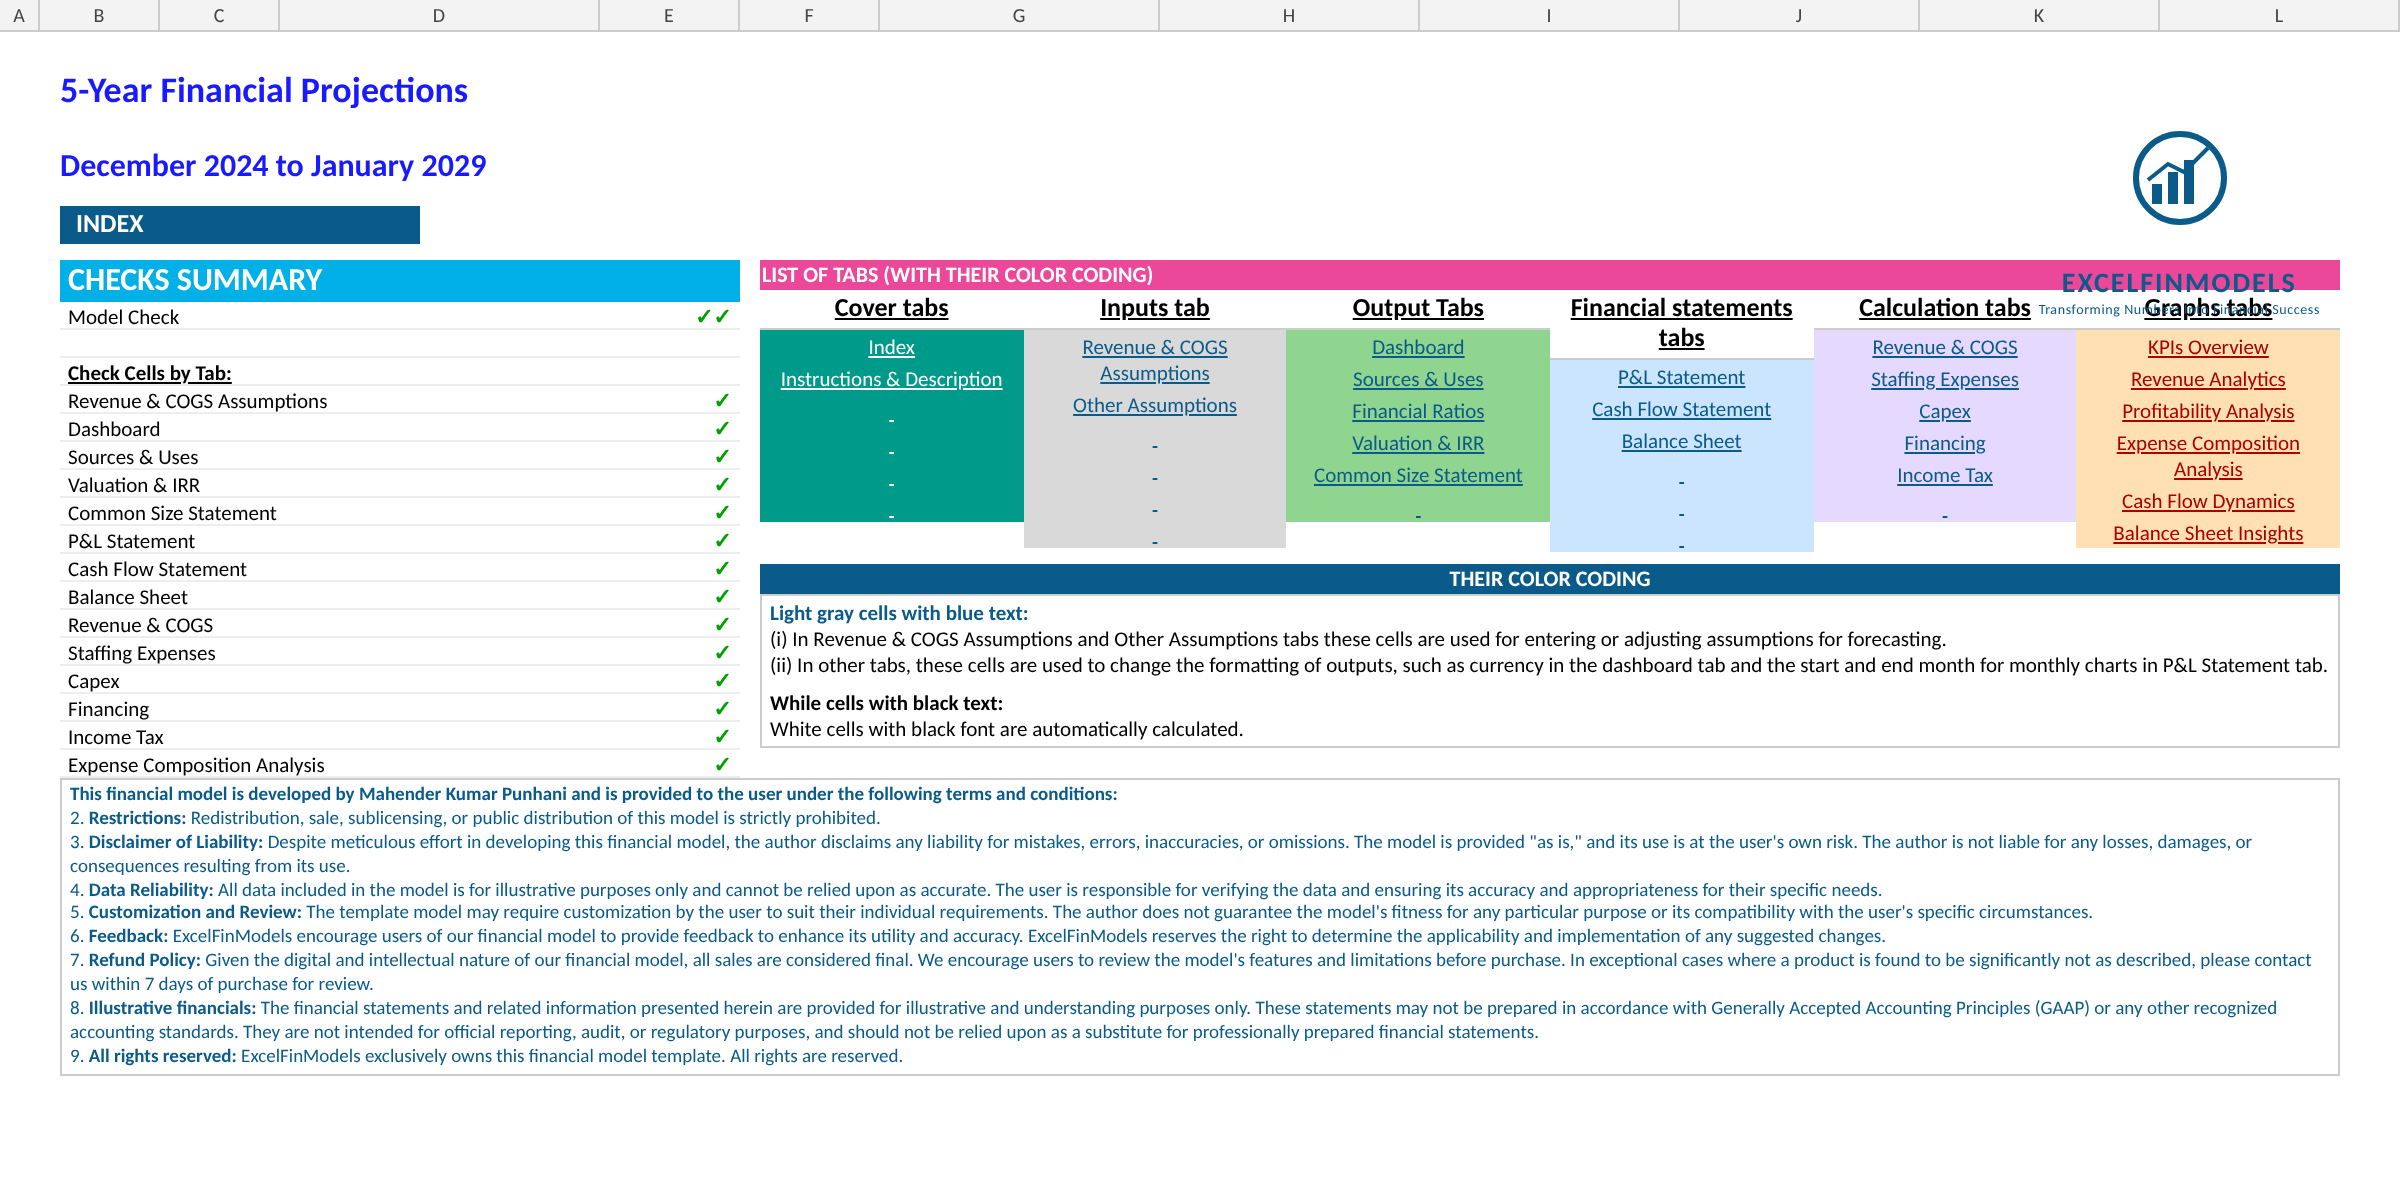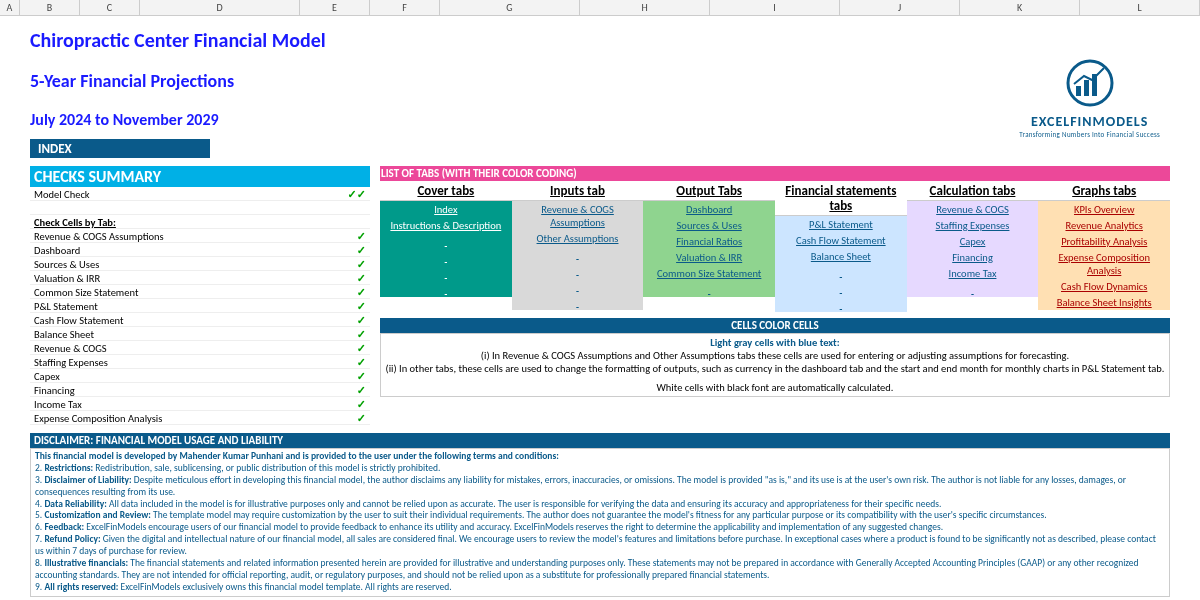--- a/index.html
+++ b/index.html
@@ -4,21 +4,21 @@
 <style>
   * { box-sizing: border-box; margin: 0; padding: 0; }
   body { font-family: Calibri, Arial, sans-serif; background: #fff; font-size: 11px; width: 1200px; }
   .col-headers { display: flex; height: 16px; background: #f3f3f3; border-bottom: 1px solid #ccc; }
   .col-h { border-right: 1px solid #ccc; text-align: center; font-size: 10px; color: #444; flex: 0 0 auto; line-height: 16px; }
   .sheet { padding: 0 30px 10px 30px; }
   .title1 { color: #1a1aff; font-size: 20px; font-weight: bold; margin-top: 12px; }
   .title2 { color: #1a1aff; font-size: 18px; font-weight: bold; margin-top: 18px; }
   .title3 { color: #1a1aff; font-size: 16px; font-weight: bold; margin-top: 18px; }
   .logo-wrap { position: absolute; right: 40px; top: 30px; text-align: center; }
-  .logo-brand { color: #0a5a8a; font-weight: bold; font-size: 14px; letter-spacing: 1px; margin-top: 2px; }
+  .logo-brand { color: #0a5a8a; font-weight: bold; font-size: 14px; letter-spacing: 1px; margin-top: 16px; }
   .logo-tag { color: #0a5a8a; font-size: 7px; letter-spacing: 0.3px; }
   .index-bar { background: #0a5a8a; color: #fff; font-weight: bold; padding: 2px 8px; margin-top: 10px; display: inline-block; width: 180px; font-size: 13px; }
   .two-col { display: flex; gap: 10px; margin-top: 8px; }
   .left-col { width: 340px; }
   .right-col { flex: 1; }
   .checks-hdr { background: #00b0e6; color: #fff; font-weight: bold; padding: 1px 4px; font-size: 16px; }
   .check-row { display: flex; justify-content: space-between; border-bottom: 1px solid #eee; padding: 1px 4px; height: 14px; line-height: 13px; }
   .check-row .name { font-size: 10.5px; }
   .check-row .bold { font-weight: bold; text-decoration: underline; }
   .ticks { color: #00a000; font-weight: bold; font-size: 11px; }
@@ -27,21 +27,21 @@
   .tabs-colh { text-align: center; font-weight: bold; font-size: 13px; text-decoration: underline; padding: 2px; border-bottom: 1px solid #ccc; }
   .tabs-col { flex: 1; display: flex; flex-direction: column; }
   .tabs-cell { text-align: center; font-size: 10.5px; padding: 1.5px 2px; text-decoration: underline; }
   .c-cover { background: #009a8a; color: #fff; }
   .c-input { background: #d9d9d9; color: #0a5a8a; }
   .c-output { background: #8fd48f; color: #0a5a8a; }
   .c-fin { background: #cce5ff; color: #0a5a8a; }
   .c-calc { background: #e6d9ff; color: #0a5a8a; }
   .c-graph { background: #ffe0b3; color: #aa0000; }
   .cells-coding-hdr { background: #0a5a8a; color: #fff; font-weight: bold; text-align: center; padding: 1px; font-size: 11px; margin-top: 6px; }
-  .cc-box { border: 1px solid #ccc; padding: 2px 4px; font-size: 10.5px; text-align: center; }
+  .cc-box { border: 1px solid #ccc; padding: 2px 4px; font-size: 10.5px; }
   .cc-blue { color: #0a5a8a; font-weight: bold; }
   .cc-black { color: #000; font-weight: bold; }
   .disc-hdr { background: #0a5a8a; color: #fff; font-weight: bold; padding: 1px 4px; margin-top: 8px; font-size: 11px; }
   .disc-body { border: 1px solid #ccc; padding: 2px 4px; font-size: 9.5px; color: #0a5a8a; line-height: 1.25; }
   .disc-intro { font-weight: bold; }
   .disc-item .lbl { font-weight: bold; }
 </style>
 </head>
 <body>
 
@@ -54,23 +54,22 @@
     <div class="col-h" style="width: 70px;">F</div>
     <div class="col-h" style="width: 140px;">G</div>
     <div class="col-h" style="width: 130px;">H</div>
     <div class="col-h" style="width: 130px;">I</div>
     <div class="col-h" style="width: 120px;">J</div>
     <div class="col-h" style="width: 120px;">K</div>
     <div class="col-h" style="width: 120px;">L</div>
   </div>
 
 <div class="sheet" style="position:relative">
-  <div class="title1">Chiropractic Center Financial Model</div>
   <div class="title2">5-Year Financial Projections</div>
-  <div class="title3">July 2024 to November 2029</div>
+  <div class="title3">December 2024 to January 2029</div>
 
   <div class="logo-wrap">
     <svg width="60" height="50" viewBox="0 0 60 50">
       <circle cx="30" cy="25" r="22" fill="none" stroke="#0a5a8a" stroke-width="3"></circle>
       <rect x="16" y="28" width="5" height="10" fill="#0a5a8a"></rect>
       <rect x="24" y="22" width="5" height="16" fill="#0a5a8a"></rect>
       <rect x="32" y="16" width="5" height="22" fill="#0a5a8a"></rect>
       <path d="M14 26 L24 18 L32 22 L44 10" stroke="#0a5a8a" stroke-width="2" fill="none"></path>
     </svg>
     <div class="logo-brand">EXCELFINMODELS</div>
@@ -205,32 +204,32 @@
             <div class="tabs-colh">Graphs tabs</div>
             <div class="tabs-cell c-graph">KPIs Overview</div>
             <div class="tabs-cell c-graph">Revenue Analytics</div>
             <div class="tabs-cell c-graph">Profitability Analysis</div>
             <div class="tabs-cell c-graph">Expense Composition Analysis</div>
             <div class="tabs-cell c-graph">Cash Flow Dynamics</div>
             <div class="tabs-cell c-graph">Balance Sheet Insights</div>
           </div>
         </div>
 
-      <div class="cells-coding-hdr">CELLS COLOR CELLS</div>
+      <div class="cells-coding-hdr">THEIR COLOR CODING</div>
       <div class="cc-box">
         <div><span class="cc-blue">Light gray cells with blue text:</span></div>
         <div>(i) In Revenue &amp; COGS Assumptions and Other Assumptions tabs these cells are used for entering or adjusting assumptions for forecasting.</div>
         <div>(ii) In other tabs, these cells are used to change the formatting of outputs, such as currency in the dashboard tab and the start and end month for monthly charts in P&amp;L Statement tab.</div>
         <div style="height:6px"></div>
+        <div><span class="cc-black">While cells with black text:</span></div>
         <div>White cells with black font are automatically calculated.</div>
       </div>
     </div>
   </div>
 
-  <div class="disc-hdr">DISCLAIMER: FINANCIAL MODEL USAGE AND LIABILITY</div>
   <div class="disc-body">
     <div class="disc-intro">This financial model  is developed by Mahender Kumar Punhani and is provided to the user under the following terms and conditions:</div>
     <div id="disc-items">
         <div class="disc-item">2. <span class="lbl">Restrictions:</span><span> Redistribution, sale, sublicensing, or public distribution of this model is strictly prohibited.</span></div>
         <div class="disc-item">3. <span class="lbl">Disclaimer of Liability:</span><span> Despite meticulous effort in developing this financial model, the author disclaims any liability for mistakes, errors, inaccuracies, or omissions. The model is provided "as is," and its use is at the user's own risk. The author is  not liable for any  losses, damages, or consequences resulting from its use.</span></div>
         <div class="disc-item">4. <span class="lbl">Data Reliability:</span><span> All data included in the model is for illustrative purposes only and cannot be relied upon as accurate. The user is  responsible for verifying the data and ensuring its accuracy and appropriateness for their specific needs.</span></div>
         <div class="disc-item">5. <span class="lbl">Customization and Review:</span><span> The template model may require customization by the user to suit their individual requirements. The author does not guarantee the model's fitness for any  particular purpose or its compatibility with the user's specific circumstances.</span></div>
         <div class="disc-item">6. <span class="lbl">Feedback:</span><span> ExcelFinModels encourage users of our financial model to provide feedback to enhance its utility and accuracy. ExcelFinModels reserves the right to determine the applicability and implementation of any suggested changes.</span></div>
         <div class="disc-item">7. <span class="lbl">Refund Policy:</span><span> Given the digital and intellectual nature of our financial model, all sales are considered final. We encourage users to review the model's features and limitations before purchase. In exceptional cases where a product is found to be  significantly not as described, please contact us within 7 days of purchase for review.</span></div>
         <div class="disc-item">8. <span class="lbl">Illustrative financials:</span><span> The financial statements and related information presented herein are provided for illustrative and understanding purposes only. These statements may not be prepared in accordance with Generally Accepted Accounting Principles (GAAP) or any other  recognized accounting standards. They are not intended for official reporting, audit, or regulatory purposes, and should not be relied upon as a substitute for professionally prepared financial statements.</span></div>

